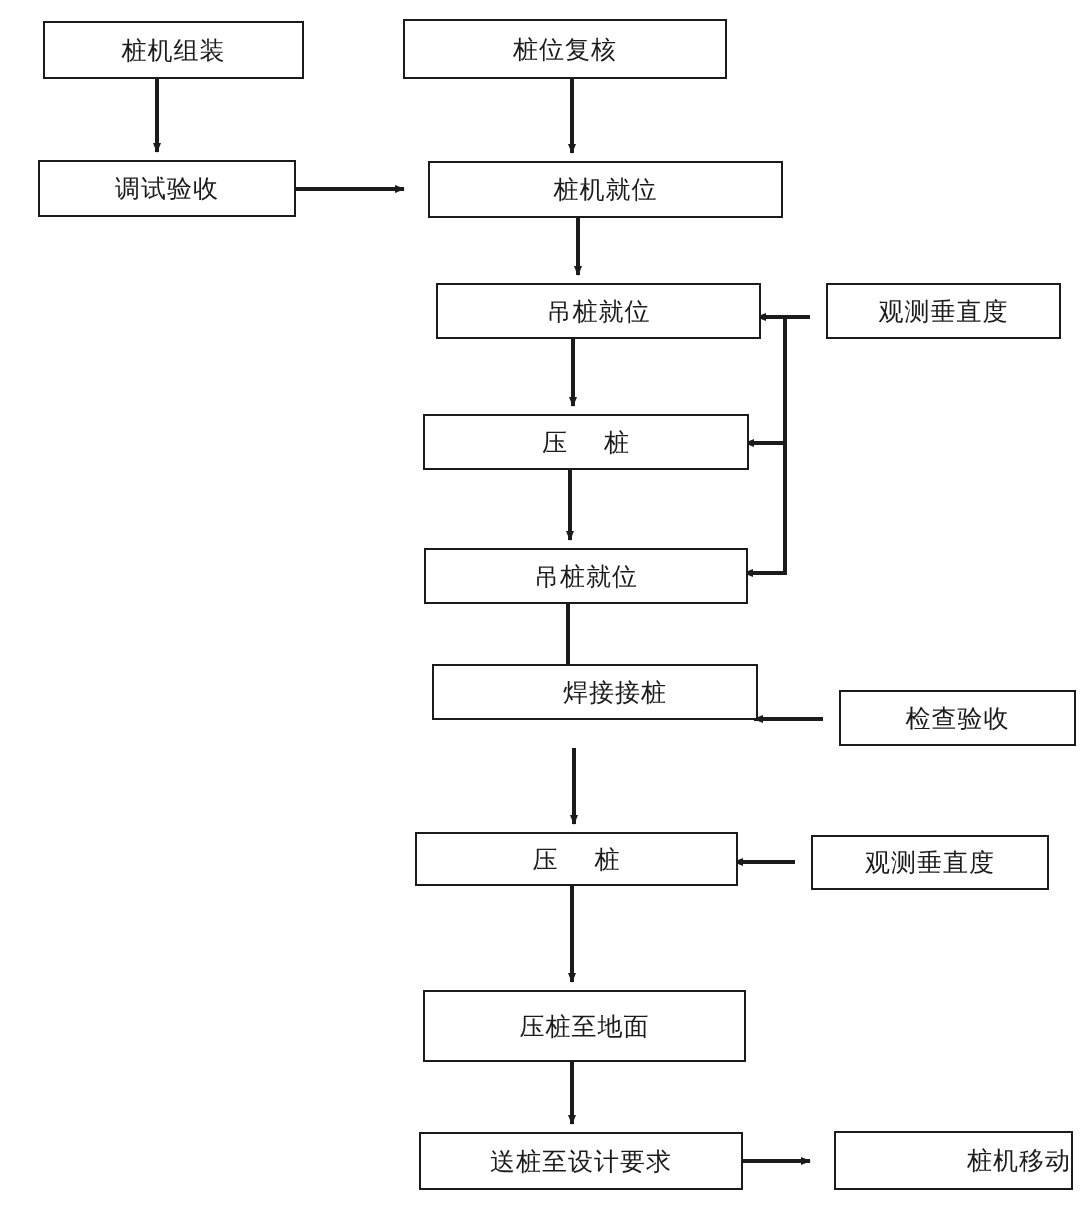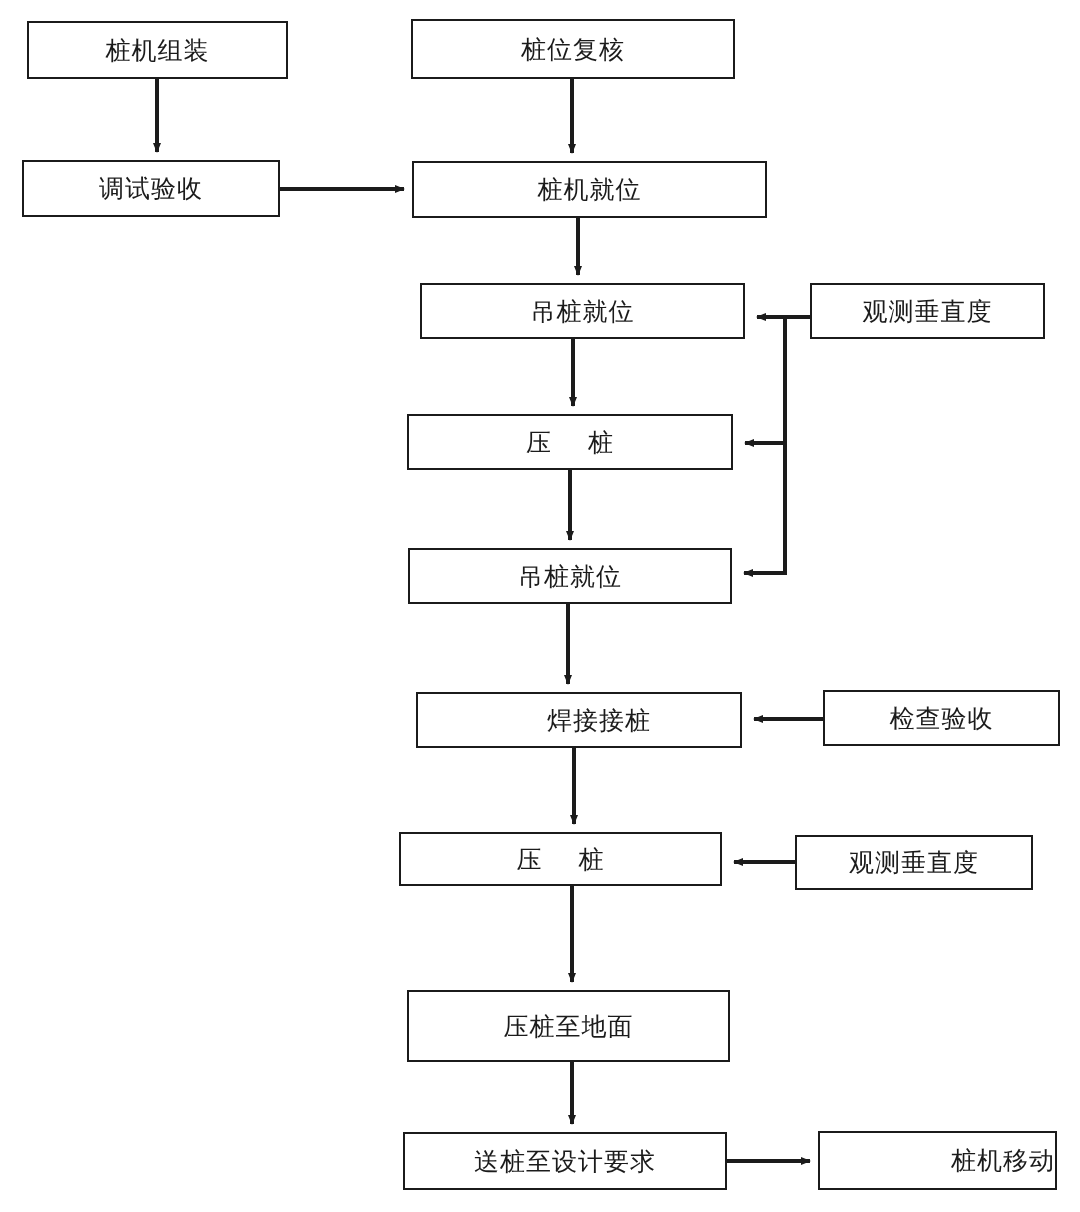--- a/index.html
+++ b/index.html
@@ -23,20 +23,21 @@
     border: 2px solid #1b1b1b;
     background: #ffffff;
     display: flex;
     align-items: center;
     justify-content: center;
     color: #1b1b1b;
     font-size: 25px;
     line-height: 1;
     letter-spacing: 1px;
     white-space: pre;
+    margin-left: 16px;
   }
   .node-label {
     display: block;
     white-space: pre;
   }
   svg.links {
     position: absolute;
     left: 0;
     top: 0;
     width: 1080px;
@@ -68,28 +69,28 @@
         <polyline points="823,719 754,719" fill="none" stroke="#1b1b1b" stroke-width="4" stroke-linejoin="miter" marker-end="url(#arrowhead)"></polyline>
         <polyline points="574,748 574,824" fill="none" stroke="#1b1b1b" stroke-width="4" stroke-linejoin="miter" marker-end="url(#arrowhead)"></polyline>
         <polyline points="795,862 734,862" fill="none" stroke="#1b1b1b" stroke-width="4" stroke-linejoin="miter" marker-end="url(#arrowhead)"></polyline>
         <polyline points="572,886 572,982" fill="none" stroke="#1b1b1b" stroke-width="4" stroke-linejoin="miter" marker-end="url(#arrowhead)"></polyline>
         <polyline points="572,1045 572,1124" fill="none" stroke="#1b1b1b" stroke-width="4" stroke-linejoin="miter" marker-end="url(#arrowhead)"></polyline>
         <polyline points="727,1161 810,1161" fill="none" stroke="#1b1b1b" stroke-width="4" stroke-linejoin="miter" marker-end="url(#arrowhead)"></polyline>
       </g>
   </svg>
   <div id="node-layer">
       <div class="node" style="left: 27px; top: 21px; width: 261px; height: 58px; border-color: rgb(27, 27, 27);"><span class="node-label" style="color: rgb(27, 27, 27);">桩机组装</span></div>
-      <div class="node" style="left: 411px; top: 19px; width: 324px; height: 60px; border-color: rgb(27, 27, 27);"><span class="node-label" style="color: rgb(27, 27, 27);">桩位复核</span></div>
+      <div class="node" style="left: 387px; top: 19px; width: 324px; height: 60px; border-color: rgb(27, 27, 27);"><span class="node-label" style="color: rgb(27, 27, 27);">桩位复核</span></div>
       <div class="node" style="left: 22px; top: 160px; width: 258px; height: 57px; border-color: rgb(27, 27, 27);"><span class="node-label" style="color: rgb(27, 27, 27);">调试验收</span></div>
       <div class="node" style="left: 412px; top: 161px; width: 355px; height: 57px; border-color: rgb(27, 27, 27);"><span class="node-label" style="color: rgb(27, 27, 27);">桩机就位</span></div>
       <div class="node" style="left: 420px; top: 283px; width: 325px; height: 56px; border-color: rgb(27, 27, 27);"><span class="node-label" style="color: rgb(27, 27, 27);">吊桩就位</span></div>
       <div class="node" style="left: 810px; top: 283px; width: 235px; height: 56px; border-color: rgb(27, 27, 27);"><span class="node-label" style="color: rgb(27, 27, 27);">观测垂直度</span></div>
       <div class="node" style="left: 407px; top: 414px; width: 326px; height: 56px; border-color: rgb(27, 27, 27);"><span class="node-label" style="color: rgb(27, 27, 27);">压    桩</span></div>
       <div class="node" style="left: 408px; top: 548px; width: 324px; height: 56px; border-color: rgb(27, 27, 27);"><span class="node-label" style="color: rgb(27, 27, 27);">吊桩就位</span></div>
-      <div class="node" style="left: 416px; top: 692px; width: 326px; height: 56px; border-color: rgb(27, 27, 27); padding-left: 40px;"><span class="node-label" style="color: rgb(27, 27, 27);">焊接接桩</span></div>
+      <div class="node" style="left: 416px; top: 664px; width: 326px; height: 56px; border-color: rgb(27, 27, 27); padding-left: 40px;"><span class="node-label" style="color: rgb(27, 27, 27);">焊接接桩</span></div>
       <div class="node" style="left: 823px; top: 690px; width: 237px; height: 56px; border-color: rgb(27, 27, 27);"><span class="node-label" style="color: rgb(27, 27, 27);">检查验收</span></div>
       <div class="node" style="left: 399px; top: 832px; width: 323px; height: 54px; border-color: rgb(27, 27, 27);"><span class="node-label" style="color: rgb(27, 27, 27);">压    桩</span></div>
       <div class="node" style="left: 795px; top: 835px; width: 238px; height: 55px; border-color: rgb(27, 27, 27);"><span class="node-label" style="color: rgb(27, 27, 27);">观测垂直度</span></div>
       <div class="node" style="left: 407px; top: 990px; width: 323px; height: 72px; border-color: rgb(27, 27, 27);"><span class="node-label" style="color: rgb(27, 27, 27);">压桩至地面</span></div>
       <div class="node" style="left: 403px; top: 1132px; width: 324px; height: 58px; border-color: rgb(27, 27, 27);"><span class="node-label" style="color: rgb(27, 27, 27);">送桩至设计要求</span></div>
       <div class="node" style="left: 818px; top: 1131px; width: 239px; height: 59px; border-color: rgb(27, 27, 27); justify-content: flex-end;"><span class="node-label" style="color: rgb(27, 27, 27);">桩机移动</span></div>
     </div>
 </div>
 
 </body></html>

